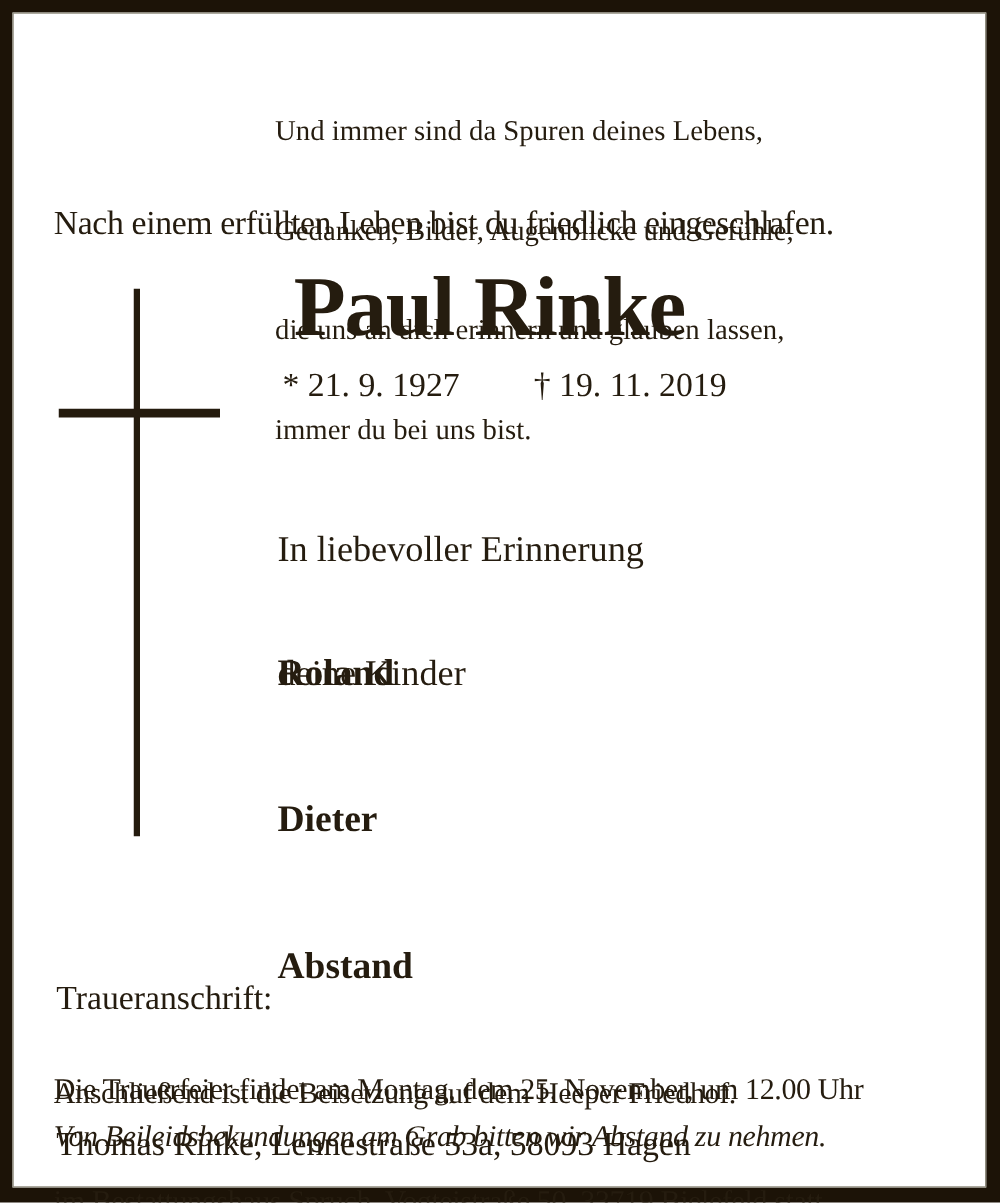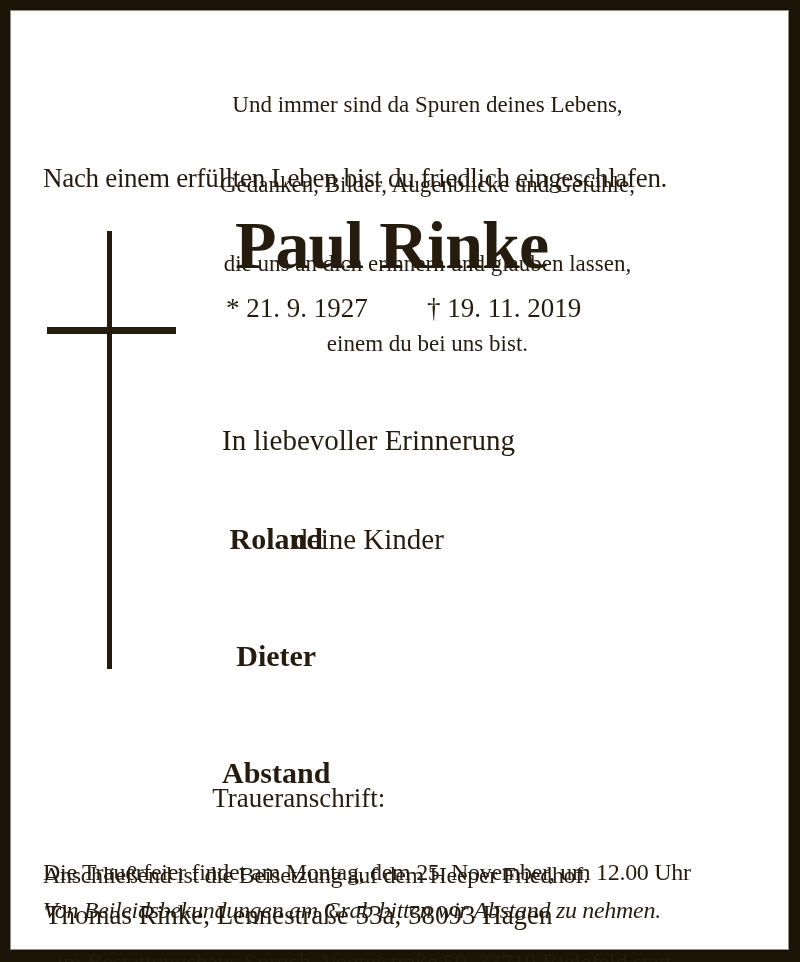--- a/index.html
+++ b/index.html
@@ -12,21 +12,20 @@
     background: #1c1307;
     overflow: hidden;
   }
 
   .paper {
     position: absolute;
     left: 10px; top: 10px; right: 11px; bottom: 12px;
     background: #ffffff;
     border: 1px solid #908d7f;
     box-sizing: border-box;
-    text-align: center;
   }
 
   .blk { position: absolute; color: #251c0f; white-space: pre; }
 
   .poem {
     left: 209px; top: 28px;
     font-size: 23px; line-height: 26.5px;
   }
 
   .intro {
@@ -90,21 +89,21 @@
 </head>
 <body>
 
 <div class="page">
   <div class="paper">
 
     <div class="blk poem">
       <span class="line">Und immer sind da Spuren deines Lebens,</span>
       <span class="line">Gedanken, Bilder, Augenblicke und Gefühle,</span>
       <span class="line">die uns an dich erinnern und glauben lassen,</span>
-      <span class="line">einem du bei uns bist.</span>
+      <span class="line">immer du bei uns bist.</span>
     </div>
 
     <div class="blk intro">Nach einem erfüllten Leben bist du friedlich eingeschlafen.</div>
 
     <div class="cross">
       <div class="bar-v"></div>
       <div class="bar-h"></div>
     </div>
 
     <div class="blk title">Paul Rinke</div>

